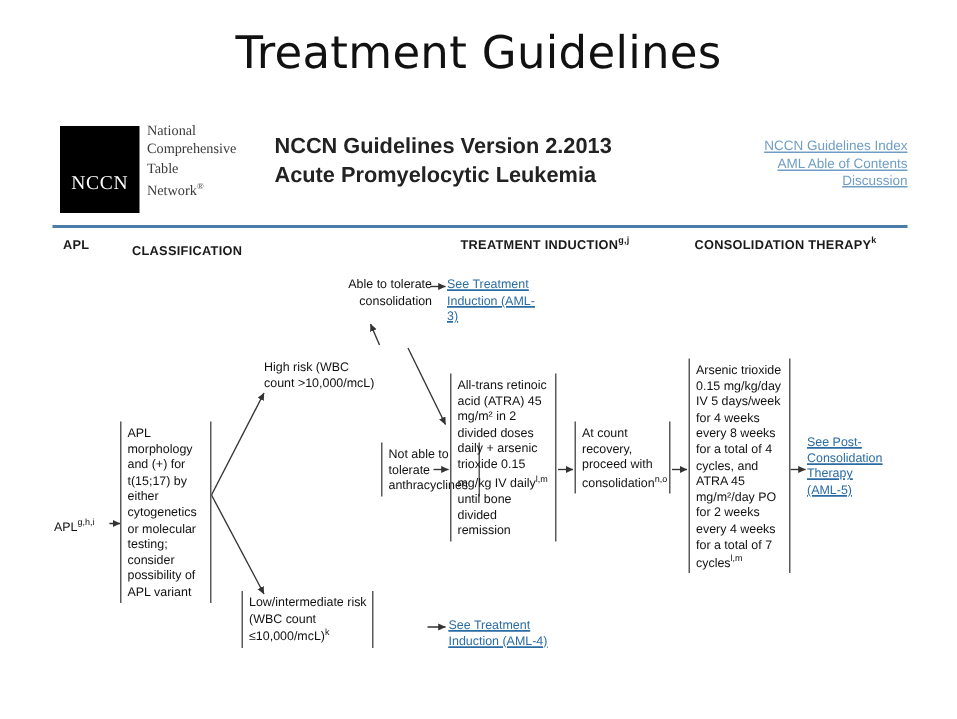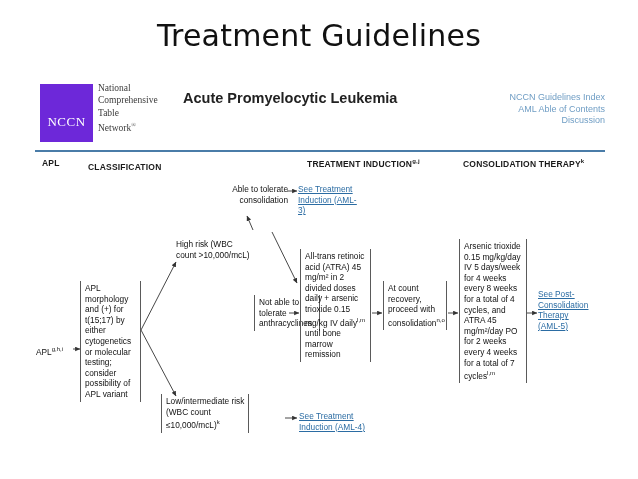--- a/index.html
+++ b/index.html
@@ -14,41 +14,41 @@
   .slide-title{
     position:absolute;left:0;top:18px;width:638px;
     text-align:center;font-size:30px;color:#111;letter-spacing:0.2px;
     font-family:"DejaVu Sans", sans-serif;font-weight:400;
   }
 
   
   .nccn-header{position:absolute;left:35px;top:80px;width:570px;height:68px;}
   .logo-wrap{position:absolute;left:5px;top:2px;width:135px;height:62px;}
   .logo-mark{
-    position:absolute;left:0;top:2px;width:53px;height:58px;background:#6d28d9;
+    position:absolute;left:0;top:2px;width:53px;height:58px;background:#000000;
     color:#fff;font-family:"Liberation Serif", serif;font-size:13px;
     display:flex;align-items:flex-end;justify-content:center;padding-bottom:12px;
     box-sizing:border-box;letter-spacing:0.5px;
   }
   .logo-words{
     position:absolute;left:58px;top:0px;width:78px;
     font-family:"Liberation Serif", serif;font-size:9.5px;color:#3b3b3b;
     line-height:12.4px;
   }
   .logo-words sup{font-size:6px;vertical-align:super;}
   .hdr-title{
     position:absolute;left:148px;top:9px;width:290px;
     font-size:14.5px;font-weight:bold;color:#222;line-height:19px;
     font-family:"Liberation Sans", sans-serif;
   }
   .hdr-links{
     position:absolute;right:0px;top:12px;width:160px;text-align:right;
     font-size:9px;line-height:11.5px;color:#6f9dc4;
   }
-  .hdr-links a{color:#6f9dc4;display:block;}
+  .hdr-links a{color:#6f9dc4;text-decoration:underline;display:block;}
   .rule{
     position:absolute;left:35px;top:150px;width:570px;height:2px;background:#4a7ca8;
   }
 
   
   .colhead{
     position:absolute;font-size:8.5px;font-weight:bold;color:#1a1a1a;
     letter-spacing:0.2px;white-space:nowrap;
   }
   .colhead sup{font-size:6px;}
@@ -86,20 +86,21 @@
       <div class="logo-mark">NCCN</div>
       <div class="logo-words">
         <div>National</div>
         <div>Comprehensive</div>
         <div>Table</div>
         <div><span>Network</span><sup>®</sup></div>
       </div>
     </div>
 
     <div class="hdr-title">
+      <div>NCCN Guidelines Version 2.2013</div>
       <div>Acute Promyelocytic Leukemia</div>
     </div>
 
     <div class="hdr-links">
       <a>NCCN Guidelines Index</a>
       <a>AML Able of Contents</a>
       <a>Discussion</a>
     </div>
   </div>
 
@@ -152,21 +153,21 @@
 
   <div class="plain" style="left:224px;top:184px;width:64px;text-align:right;">Able to tolerate consolidation</div>
 
   <div class="link" style="left:298px;top:184px;width:62px;">
     <span>See Treatment</span><br>
     <span>Induction (AML-3)</span>
   </div>
 
   <div class="fbox" style="left:222px;top:295px;width:66px;margin-left:32px;">Not able to tolerate anthracyclines</div>
 
-  <div class="fbox" style="left:300px;top:249px;width:71px;"><span>All-trans retinoic acid (ATRA) 45 mg/m² in 2 divided doses daily + arsenic trioxide 0.15 mg/kg IV daily</span><sup>l,m</sup><span> until bone marrow remission</span></div>
+  <div class="fbox" style="left:300px;top:249px;width:71px;"><span>All-trans retinoic acid (ATRA) 45 mg/m² in 2 divided doses daily + arsenic trioxide 0.15 mg/kg IV daily</span><sup>l,m</sup><span> until bone divided remission</span></div>
 
   <div class="fbox" style="left:383px;top:281px;width:64px;"><span>At count recovery, proceed with consolidation</span><sup>n,o</sup></div>
 
   <div class="fbox" style="left:459px;top:239px;width:68px;"><span>Arsenic trioxide 0.15 mg/kg/day IV 5 days/week for 4 weeks every 8 weeks for a total of 4 cycles, and ATRA 45 mg/m²/day PO for 2 weeks every 4 weeks for a total of 7 cycles</span><sup>l,m</sup></div>
 
   <div class="link" style="left:538px;top:289px;width:60px;">
     <span>See Post-</span><br>
     <span>Consolidation</span><br>
     <span>Therapy</span><br>
     <span>(AML-5)</span>

